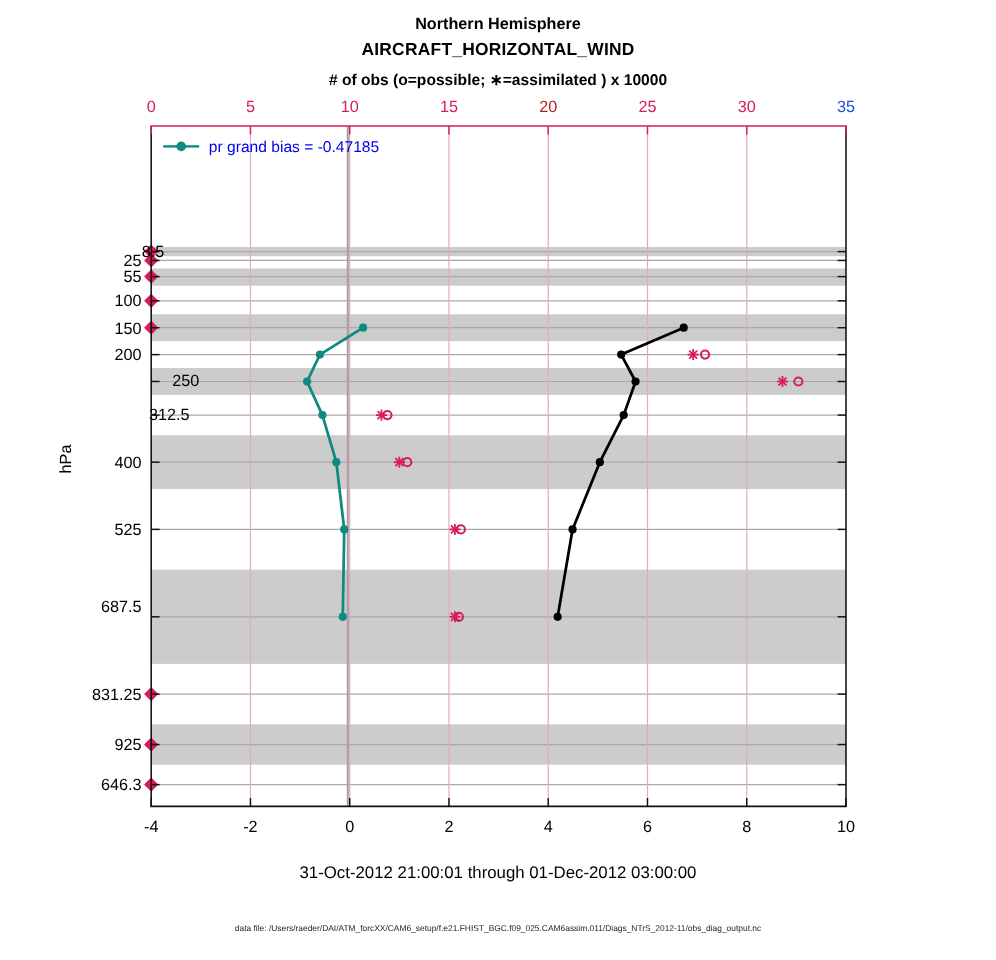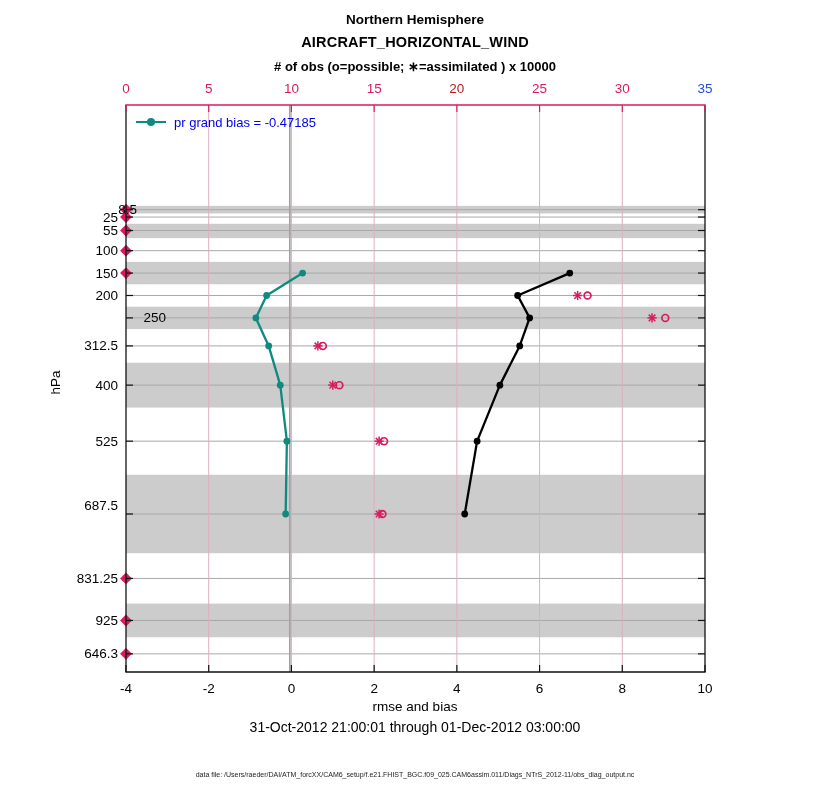--- a/index.html
+++ b/index.html
@@ -183,21 +183,20 @@
   <div id="obslabel" class="abs ctr"># of obs (o=possible; ∗=assimilated ) x 10000</div>
 
   <div id="legend" class="abs">
     <div class="leg-row">
       <span class="leg-mark" id="leg-mark-1" style="background: rgb(14, 138, 128);"></span>
       <span class="leg-label" id="leg-lab-1" style="color: rgb(0, 0, 238);">pr grand bias = -0.47185</span>
     </div>
   </div>
 
   <div id="ylabel" class="abs">hPa</div>
-  <div id="xlabel" class="abs ctr">rmse and bias</div>
   <div id="subtitle" class="abs ctr">31-Oct-2012 21:00:01 through 01-Dec-2012 03:00:00</div>
   <div id="footer" class="abs ctr">data file: /Users/raeder/DAI/ATM_forcXX/CAM6_setup/f.e21.FHIST_BGC.f09_025.CAM6assim.011/Diags_NTrS_2012-11/obs_diag_output.nc</div>
 
 <div class="tick-lab tick-x" style="left: 96px; top: 681px;">-4</div>
     <div class="tick-lab tick-x" style="left: 178.714px; top: 681px;">-2</div>
     <div class="tick-lab tick-x" style="left: 261.429px; top: 681px;">0</div>
     <div class="tick-lab tick-x" style="left: 344.143px; top: 681px;">2</div>
     <div class="tick-lab tick-x" style="left: 426.857px; top: 681px;">4</div>
     <div class="tick-lab tick-x" style="left: 509.571px; top: 681px;">6</div>
     <div class="tick-lab tick-x" style="left: 592.286px; top: 681px;">8</div>
@@ -210,20 +209,20 @@
     <div class="tick-lab tick-x" style="left: 509.571px; top: 81px; color: rgb(216, 27, 96);">25</div>
     <div class="tick-lab tick-x" style="left: 592.286px; top: 81px; color: rgb(216, 27, 96);">30</div>
     <div class="tick-lab tick-x" style="left: 675px; top: 81px; color: #1d4ed8;">35</div>
     <div class="tick-lab tick-y" style="left: 0px; top: 202.16px; padding-left: 19px;">8.5</div>
     <div class="tick-lab tick-y" style="left: 0px; top: 209.555px;">25</div>
     <div class="tick-lab tick-y" style="left: 0px; top: 223.002px;">55</div>
     <div class="tick-lab tick-y" style="left: 0px; top: 243.172px;">100</div>
     <div class="tick-lab tick-y" style="left: 0px; top: 265.583px;">150</div>
     <div class="tick-lab tick-y" style="left: 0px; top: 287.994px;">200</div>
     <div class="tick-lab tick-y" style="left: 16px; top: 310.405px; margin-left: 32px;">250</div>
-    <div class="tick-lab tick-y" style="left: 0px; top: 338.419px;">312.5</div>
+    <div class="tick-lab tick-y" style="left: 0px; top: 338.419px; padding-left: 40px;">312.5</div>
     <div class="tick-lab tick-y" style="left: 0px; top: 377.638px;">400</div>
     <div class="tick-lab tick-y" style="left: 0px; top: 433.666px;">525</div>
     <div class="tick-lab tick-y" style="left: 0px; top: 498px;">687.5</div>
     <div class="tick-lab tick-y" style="left: 0px; top: 570.934px;">831.25</div>
     <div class="tick-lab tick-y" style="left: 0px; top: 612.955px;">925</div>
     <div class="tick-lab tick-y" style="left: 0px; top: 646.347px;">646.3</div>
   </div>
 
 </body></html>

